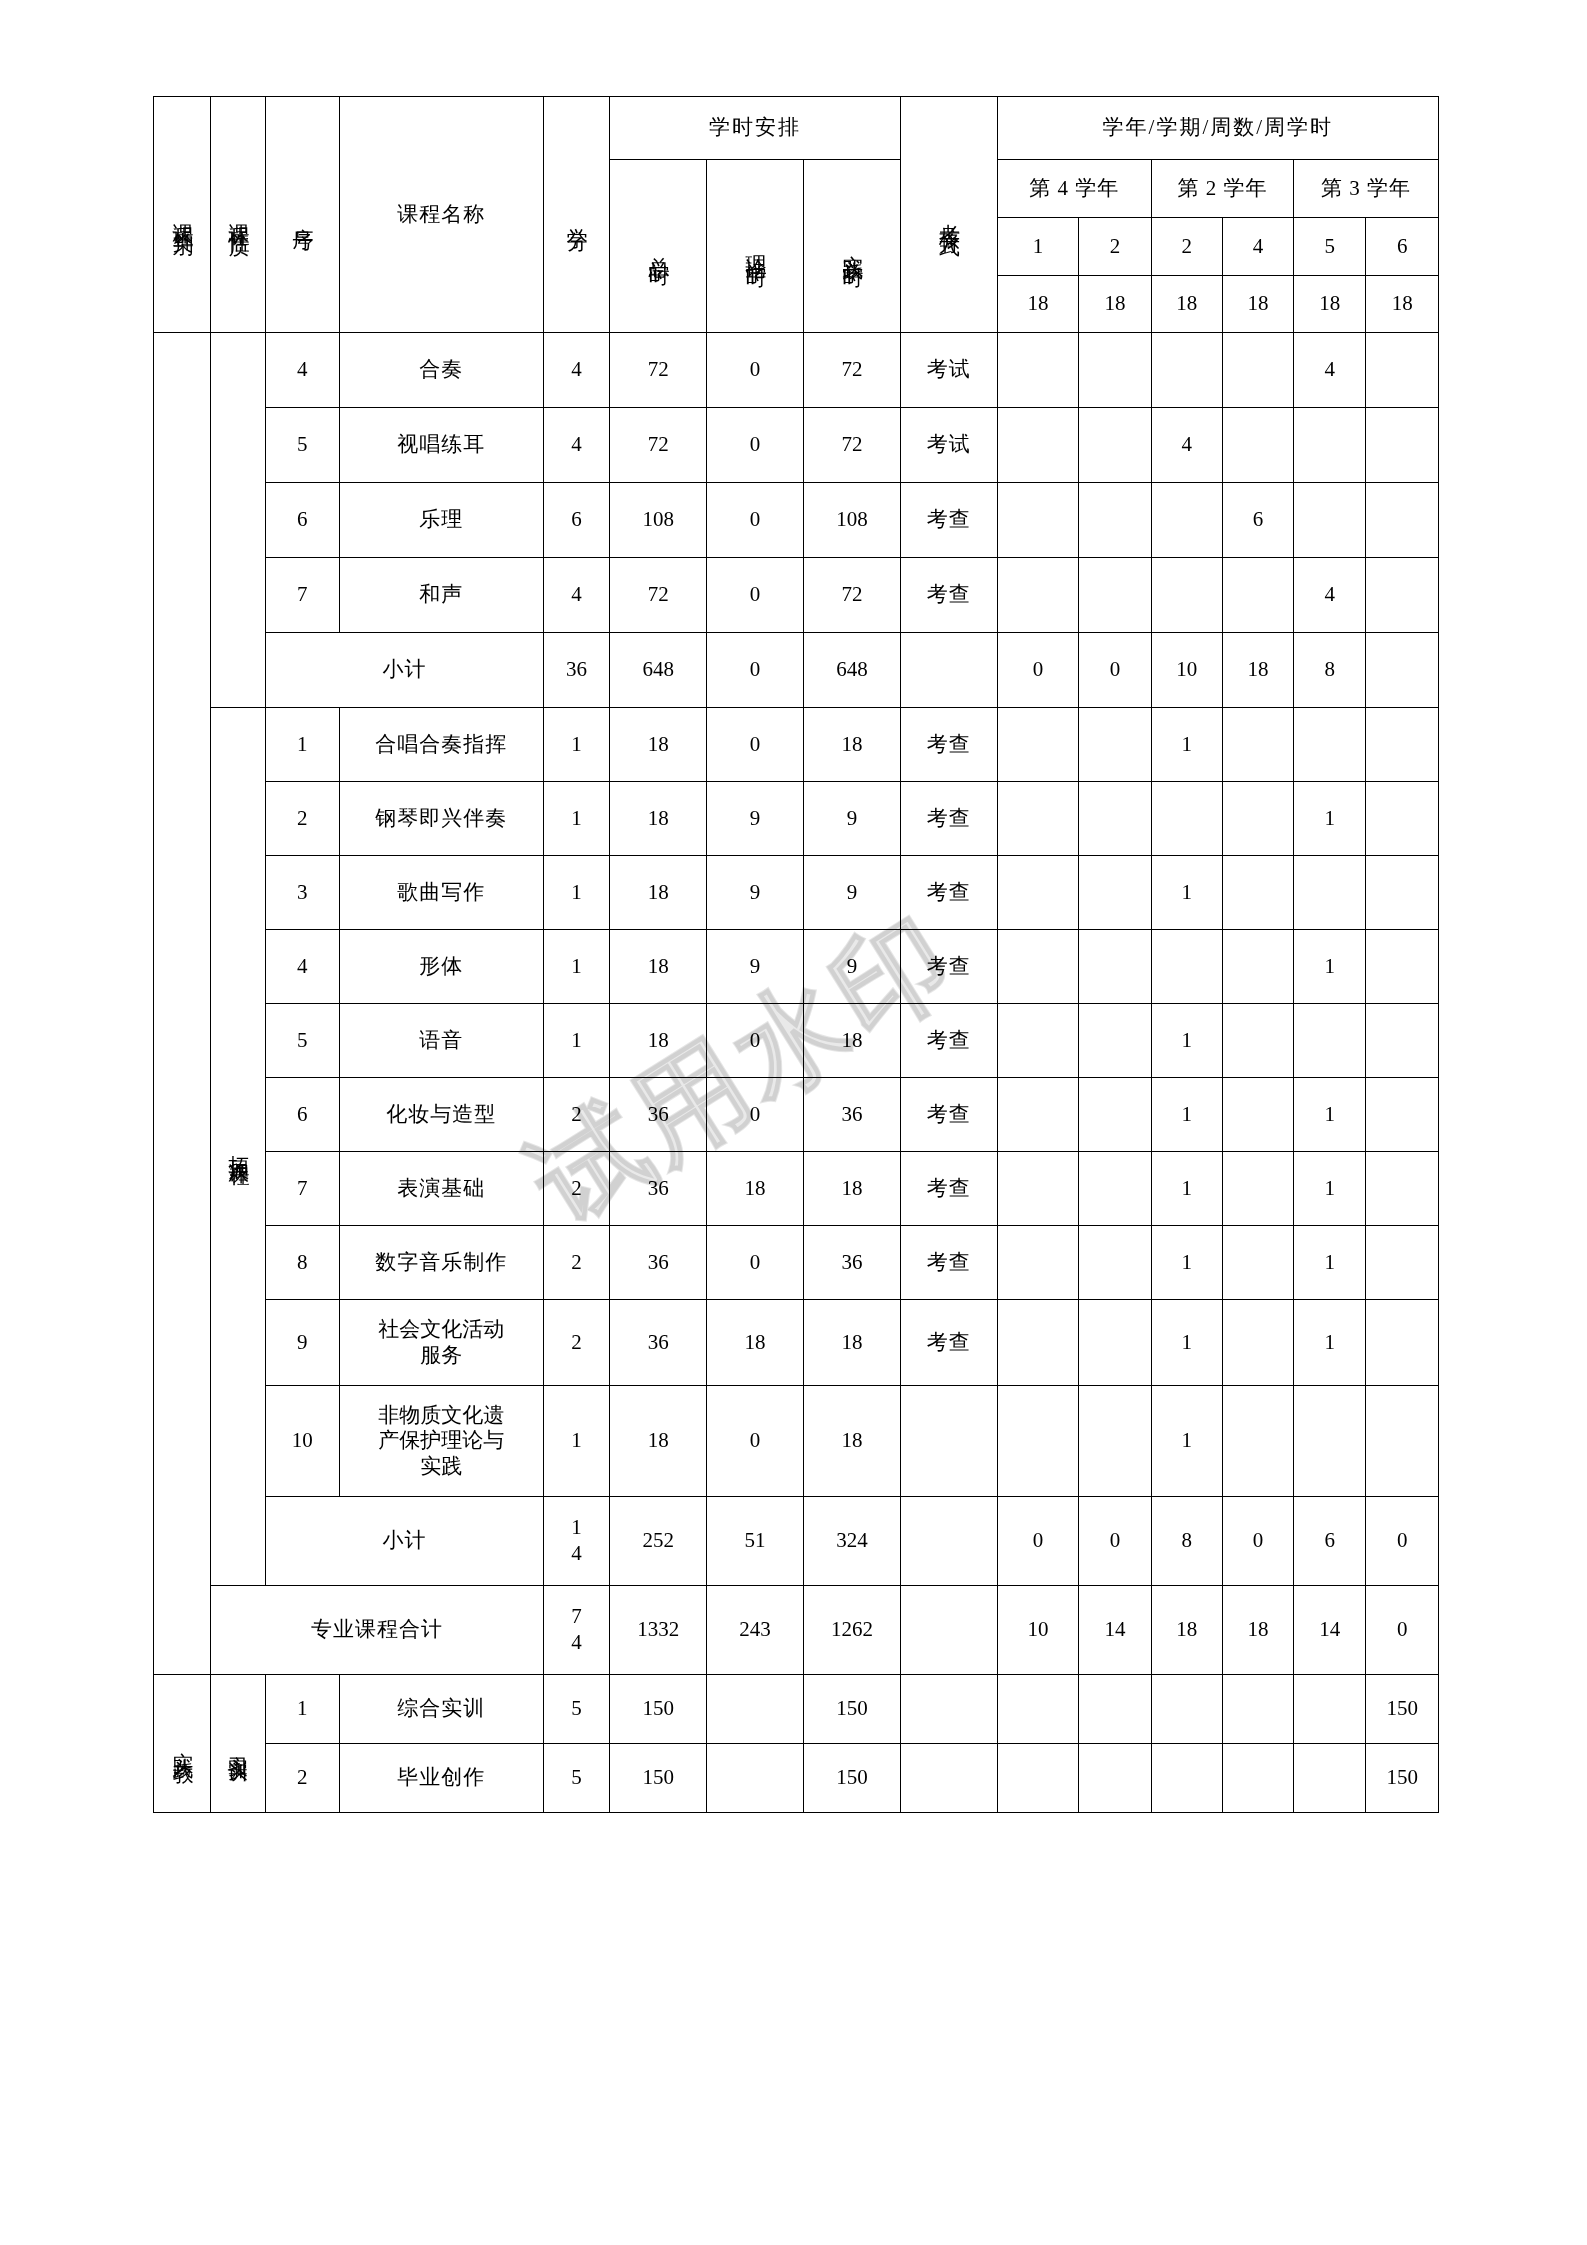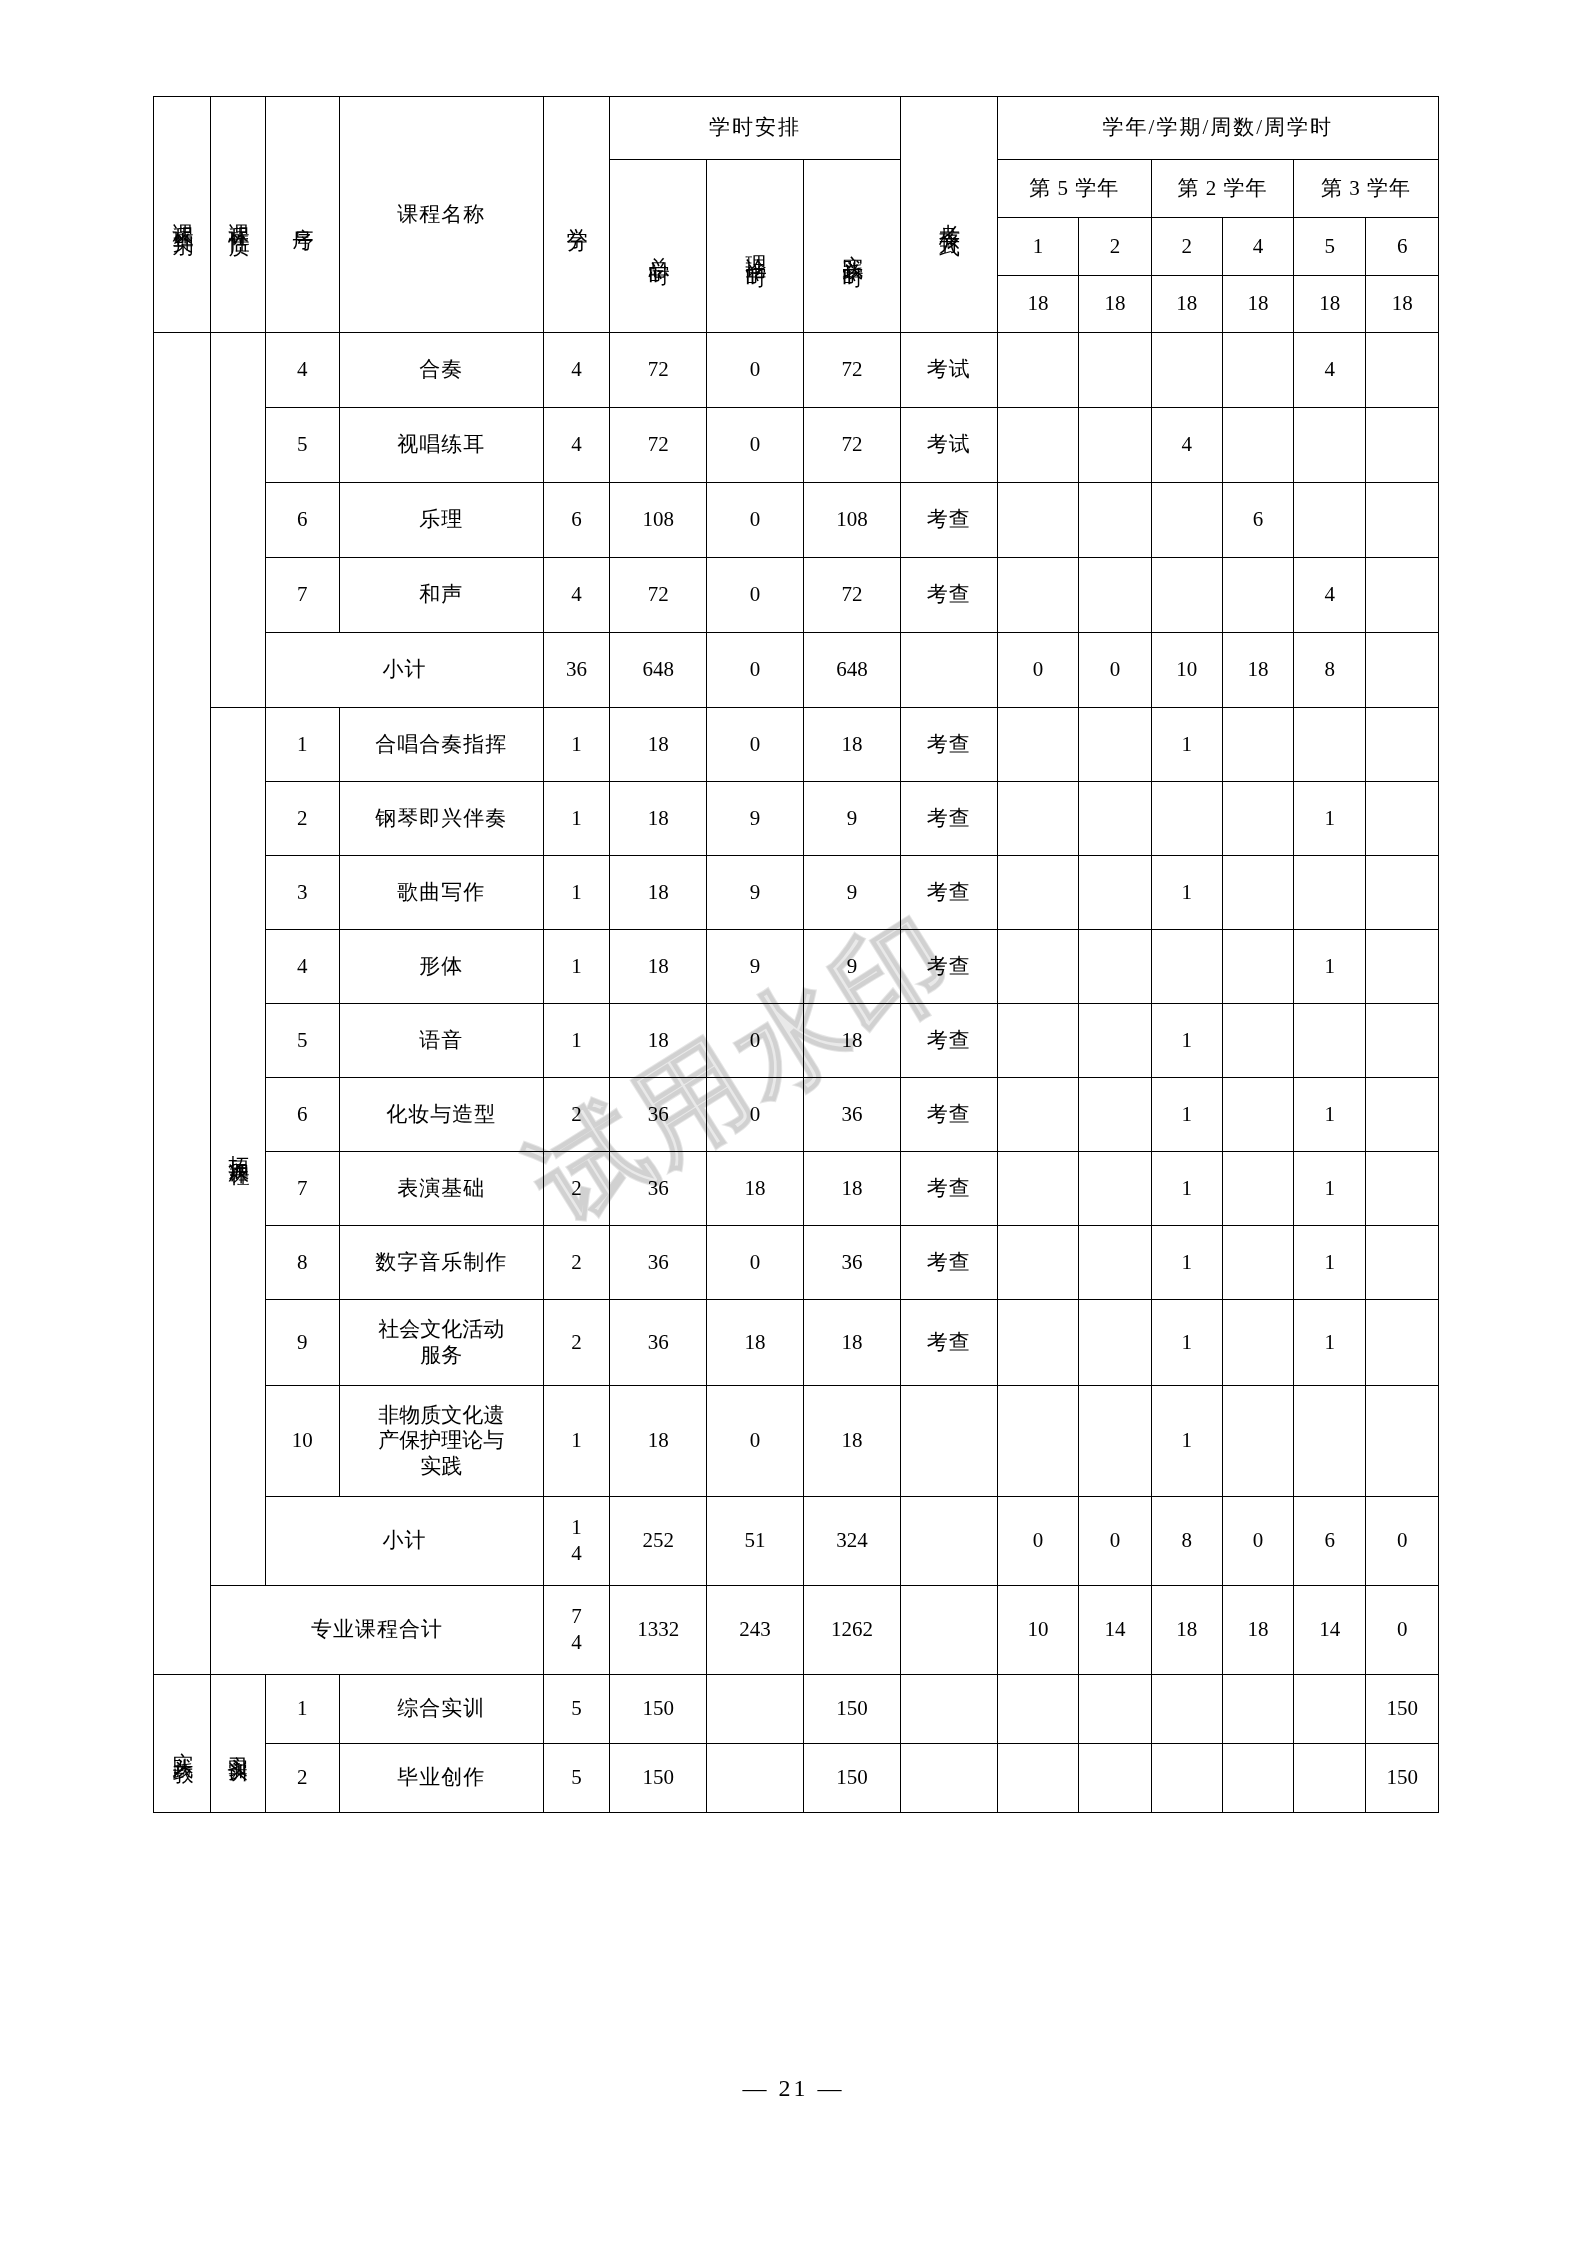--- a/index.html
+++ b/index.html
@@ -167,21 +167,21 @@
         <td rowspan="3" class="vcell">
           <div class="vwrap">
                 <span class="vert">理论学时</span>
               </div>
         </td>
         <td rowspan="3" class="vcell">
           <div class="vwrap">
                 <span class="vert">实践学时</span>
               </div>
         </td>
-        <td colspan="2" class="cn" style="height:57px">第 5 学年</td>
+        <td colspan="2" class="cn" style="height:57px">第 4 学年</td>
         <td colspan="2" class="cn">第 2 学年</td>
         <td colspan="2" class="cn">第 3 学年</td>
       </tr>
 
       <tr>
         <td class="num" style="height:57px">1</td>
         <td class="num">2</td>
         <td class="num">2</td>
         <td class="num">4</td>
         <td class="num">5</td>
@@ -503,14 +503,13 @@
             <td class="num"></td>
             <td class="num"></td>
             <td class="num"></td>
             <td class="num"></td>
             <td class="num">150</td>
           </tr>
         </tbody>
     </table>
   </div>
 
-  <div id="footer">— 21 —</div>
 </div>
 
 </body></html>

